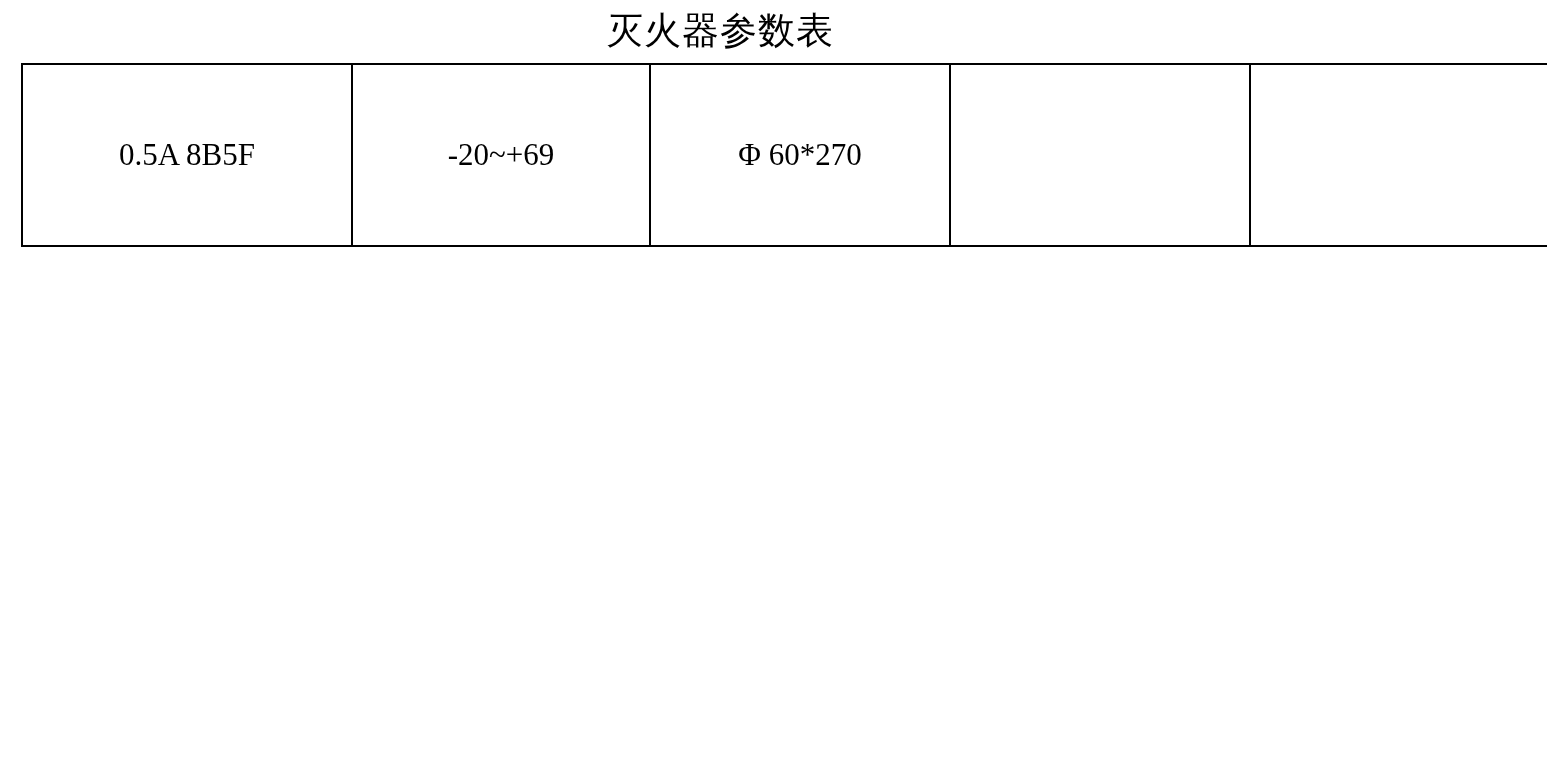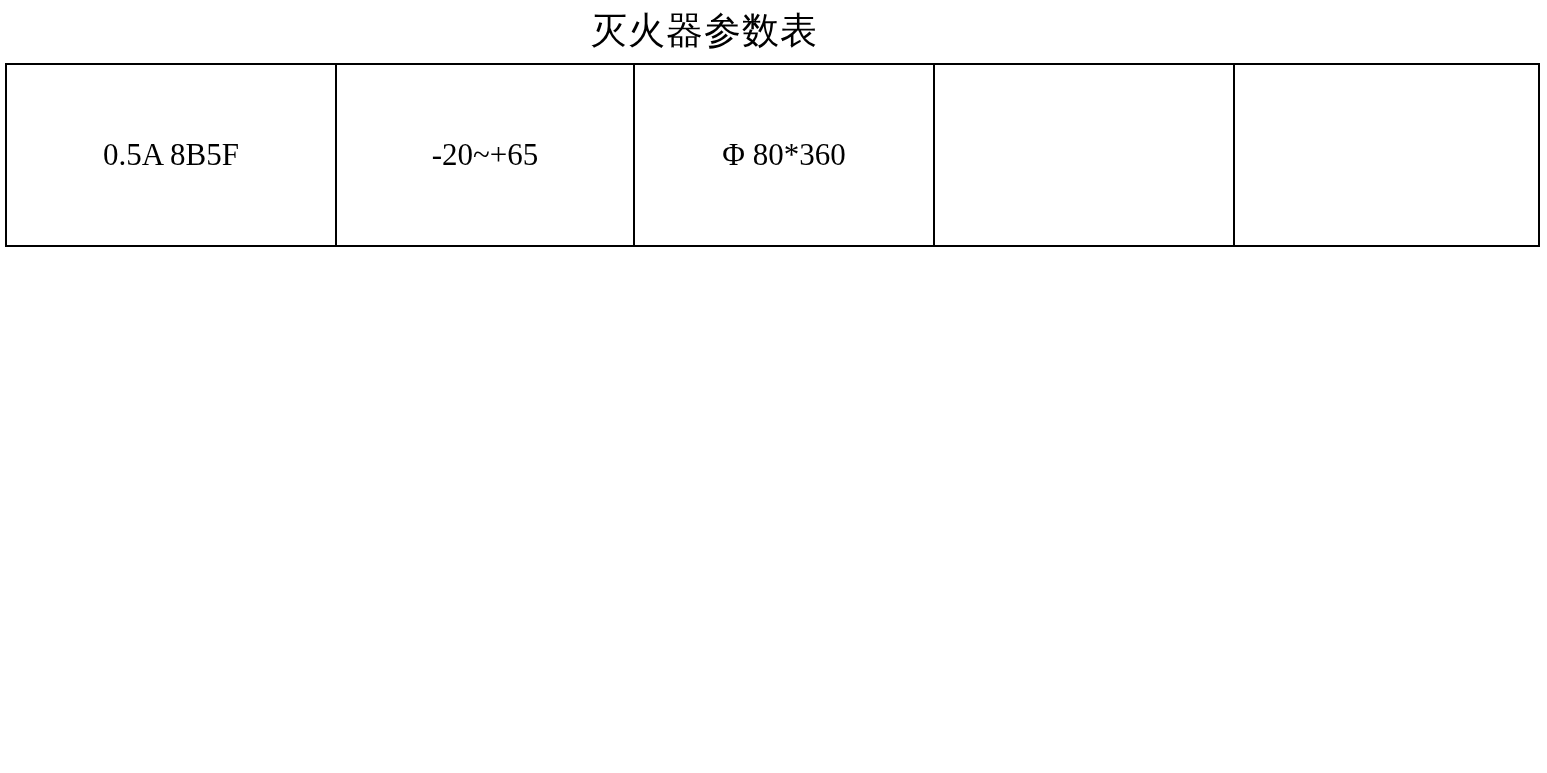--- a/index.html
+++ b/index.html
@@ -12,20 +12,21 @@
     height: 773px;
     font-family: "Liberation Serif", serif;
     color: #000000;
     overflow: hidden;
   }
   .page {
     width: 1408px;
     height: 773px;
     position: relative;
     box-sizing: border-box;
+    margin-left: 16px;
   }
   .doc-title {
     text-align: center;
     font-size: 37px;
     line-height: 1.0;
     padding-top: 12px;
     padding-bottom: 14px;
     font-family: "Liberation Serif", serif;
     letter-spacing: 1px;
   }
@@ -75,24 +76,24 @@
         <col class="c2">
         <col class="c3">
         <col class="c4">
     </colgroup>
     <tbody>
       <tr class="r-vals2">
         <td>
             <span class="cell-wrap">0.5A 8B5F</span>
           </td>
         <td>
-            <span class="cell-wrap">-20~+65</span>
+            <span class="cell-wrap">-20~+69</span>
           </td>
         <td>
-            <span class="cell-wrap">Φ 80*360</span>
+            <span class="cell-wrap">Φ 60*270</span>
           </td>
         <td>
             <span class="cell-wrap"></span>
           </td>
         <td>
             <span class="cell-wrap"></span>
           </td>
       </tr>
     </tbody>
   </table>

